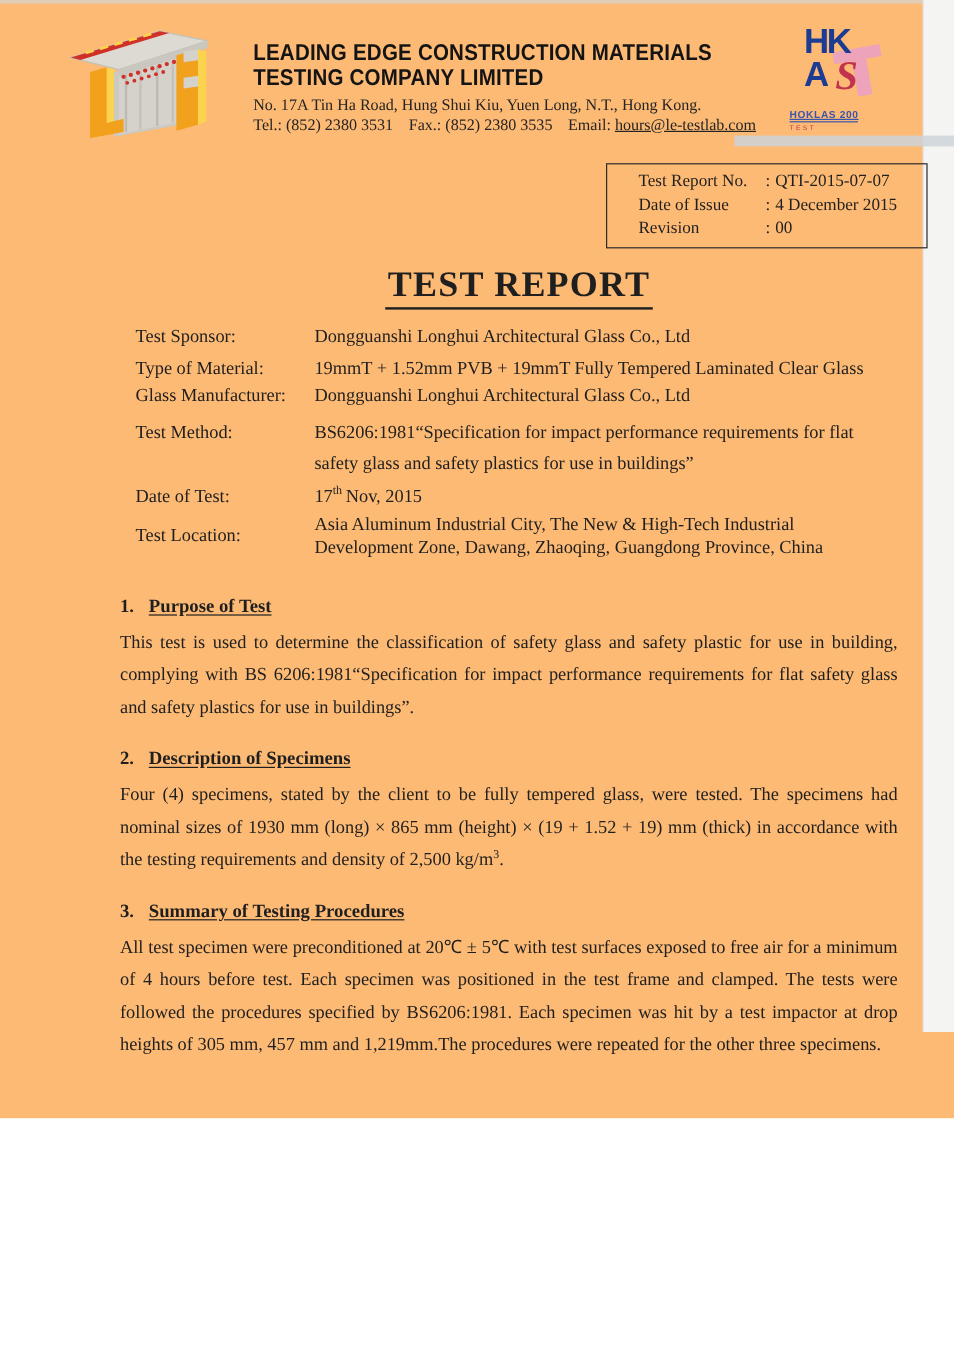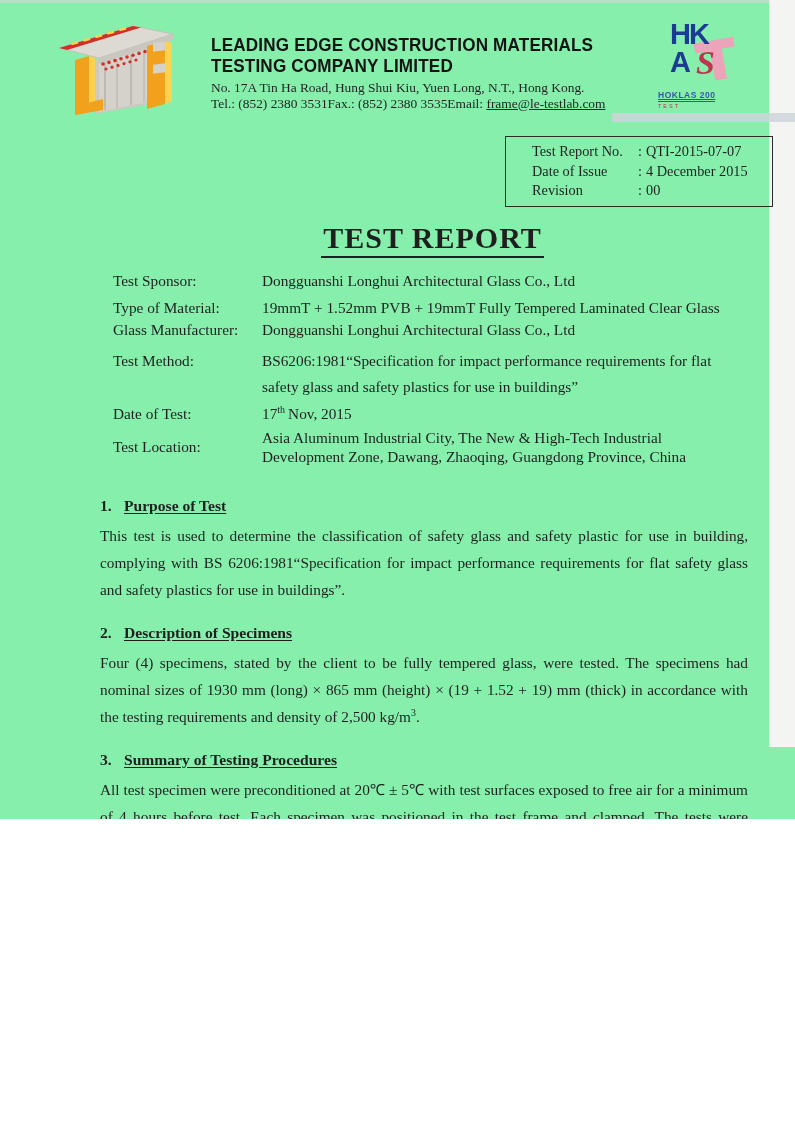--- a/index.html
+++ b/index.html
@@ -1,21 +1,21 @@
 <!DOCTYPE html>
 <html><head>
 <meta charset="utf-8">
 <style>
   * { margin: 0; padding: 0; box-sizing: border-box; }
   html, body { background: #ffffff; }
   .page {
     position: relative;
     width: 795px;
-    height: 819px;
-    background: #86efac;
+    height: 932px;
+    background: #fdba74;
     font-family: "Liberation Serif", serif;
     color: #1f1f1f;
     overflow: hidden;
   }
 
   
   .artifact-top { position: absolute; top: 0; left: 0; right: 0; height: 3px; background: #d6d6d4; opacity: .7; }
   .artifact-right { position: absolute; top: 0; bottom: 72px; left: 769px; width: 26px; background: #f4f4f2; border-left: 1px solid #e6e6e4; }
   .artifact-header-band { position: absolute; top: 113px; left: 612px; width: 183px; height: 9px; background: #ccd3d8; opacity: .85; }
   .artifact-bottom { position: absolute; top: 1046px; left: 0; right: 0; bottom: 0; background: linear-gradient(180deg, #f2f2f0 0%, #ededeb 45%, #f5f5f3 100%); }
@@ -28,21 +28,21 @@
     font-weight: 700;
     font-size: 19px;
     line-height: 21px;
     color: #141414;
     letter-spacing: 0.2px;
     transform: scaleX(0.90);
     transform-origin: left center;
     white-space: nowrap;
   }
   .company-addr { font-size: 13.4px; line-height: 15.5px; margin-top: 4px; color: #242424; white-space: nowrap; }
-  .company-contact { font-size: 13.4px; line-height: 16px; color: #242424; display: flex; white-space: nowrap; }
+  .company-contact { font-size: 13.4px; line-height: 16px; color: #242424; display: flex; gap: 13px; white-space: nowrap; }
   .email-link { text-decoration: underline; }
 
   .hkas-wrap { position: absolute; top: 18px; left: 658px; width: 92px; }
   .hkas-sub { font-family: "Liberation Sans", sans-serif; font-weight: 700; font-size: 8.5px; color: #3a55ad; letter-spacing: .5px; border-bottom: 1px solid #3a55ad; display: inline-block; padding-bottom: 1px; margin-top: 1px; text-decoration: underline; }
   .hkas-test { font-family: "Liberation Sans", sans-serif; font-size: 5.5px; color: #c23350; letter-spacing: 2px; margin-top: 1px; }
 
   
   .report-box {
     position: absolute; top: 136px; left: 505px; width: 268px;
     border: 1.5px solid #2b2b2b;
@@ -154,21 +154,21 @@
     </svg>
   </div>
 
   <div class="company-block">
     <div class="company-line">LEADING EDGE CONSTRUCTION MATERIALS</div>
     <div class="company-line">TESTING COMPANY LIMITED</div>
     <div class="company-addr">No. 17A Tin Ha Road, Hung Shui Kiu, Yuen Long, N.T., Hong Kong.</div>
     <div class="company-contact">
       <span>Tel.: (852) 2380 3531</span>
       <span>Fax.: (852) 2380 3535</span>
-      <span><span>Email:</span> <span class="email-link">frame@le-testlab.com</span></span>
+      <span><span>Email:</span> <span class="email-link">hours@le-testlab.com</span></span>
     </div>
   </div>
 
   <div class="hkas-wrap">
     <svg width="92" height="62" viewBox="0 0 92 62">
 
       <g fill="#eda4ba" transform="rotate(-10 58 38)">
         <rect x="38" y="22" width="40" height="10"></rect>
         <rect x="53" y="24" width="12" height="38"></rect>
       </g>

